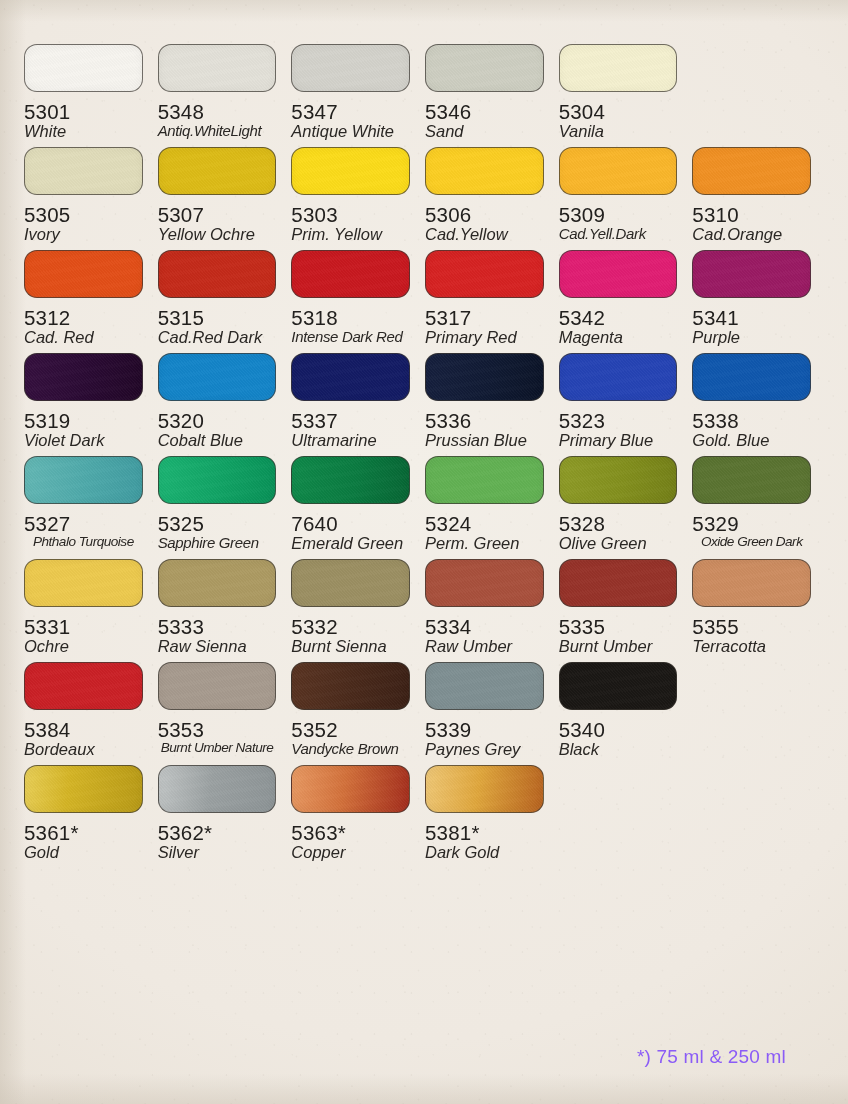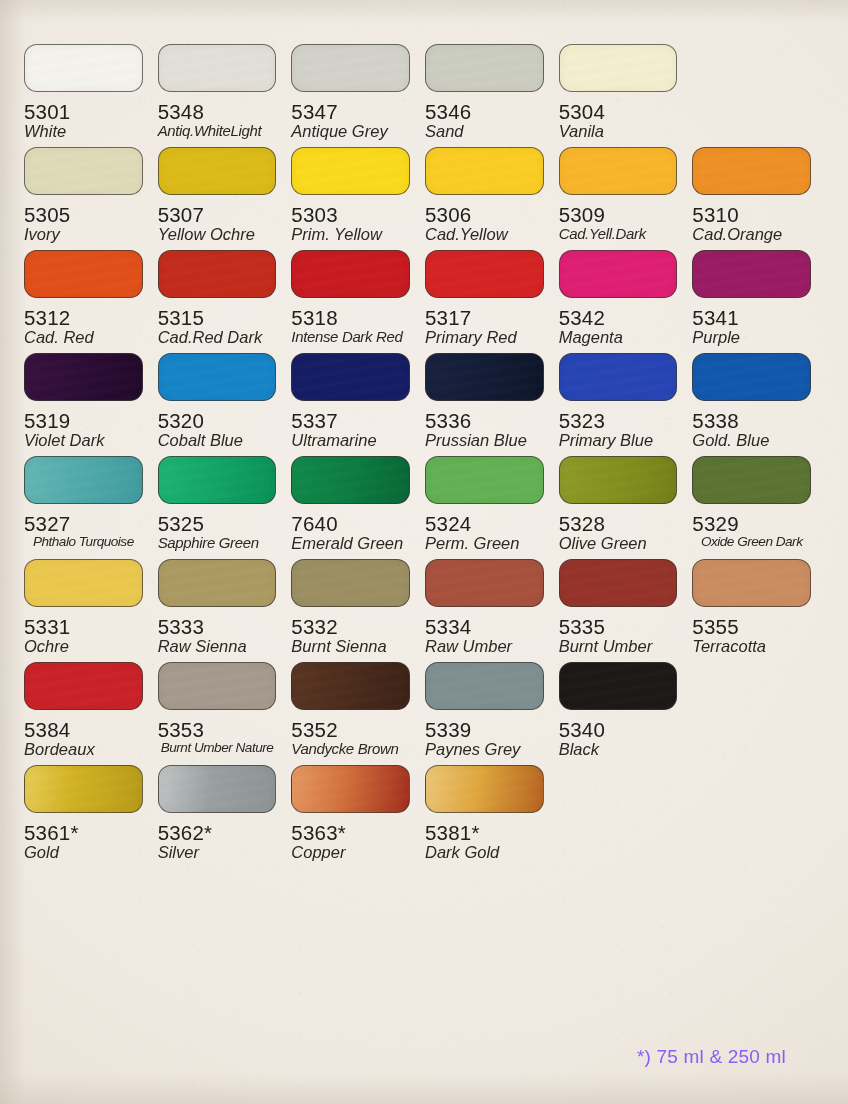--- a/index.html
+++ b/index.html
@@ -130,21 +130,21 @@
         <div class="cname">White</div>
       </div>
       <div class="cell">
         <div class="swatch" style="background: rgb(226, 224, 216);"></div>
         <div class="code">5348</div>
         <div class="cname tight">Antiq.WhiteLight</div>
       </div>
       <div class="cell">
         <div class="swatch" style="background: rgb(211, 210, 203);"></div>
         <div class="code">5347</div>
-        <div class="cname">Antique Grey</div>
+        <div class="cname">Antique White</div>
       </div>
       <div class="cell">
         <div class="swatch" style="background: rgb(205, 206, 193);"></div>
         <div class="code">5346</div>
         <div class="cname">Sand</div>
       </div>
       <div class="cell">
         <div class="swatch" style="background: rgb(244, 240, 207);"></div>
         <div class="code">5304</div>
         <div class="cname">Vanila</div>

